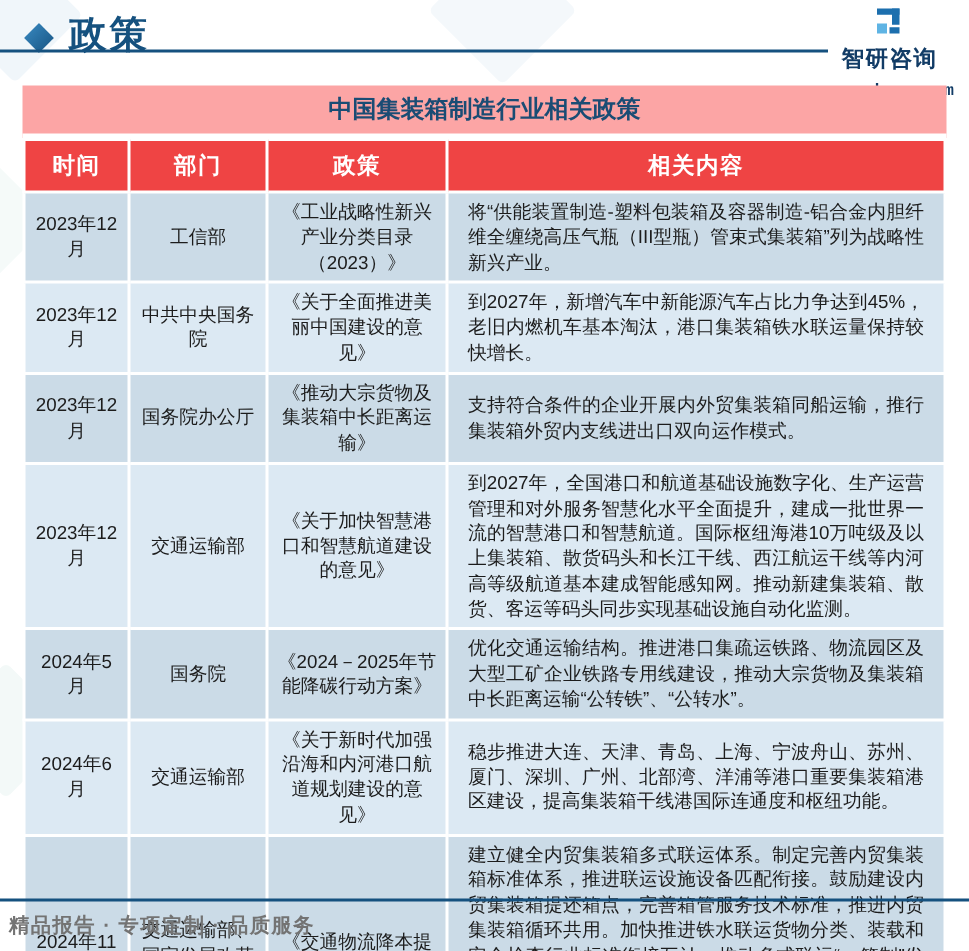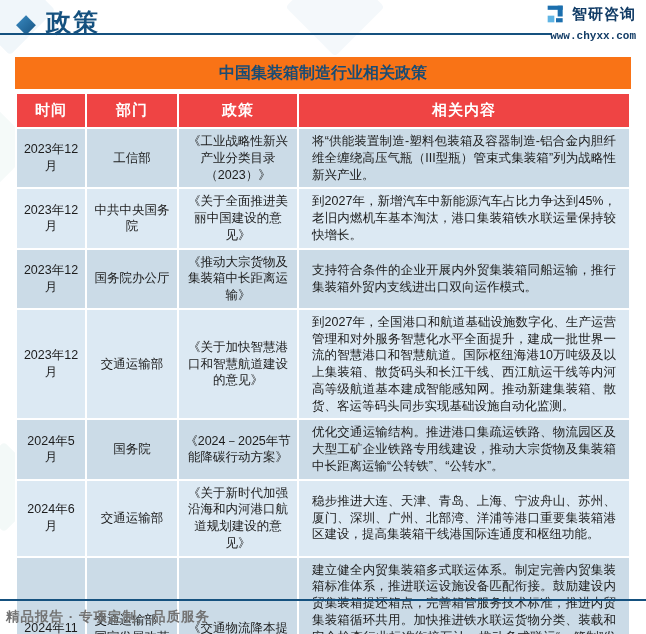--- a/index.html
+++ b/index.html
@@ -22,28 +22,28 @@
   .hdr{ position:relative; height:50px; }
   .hdr-left{ position:absolute; left:16px; top:6px; display:flex; align-items:center; gap:10px; }
   .diamond{
     font-size:26px; line-height:1;
     background:linear-gradient(135deg,#3f93cc 0%, #15517f 100%);
     -webkit-background-clip:text; background-clip:text; color:transparent;
   }
   .section-title{ font-size:25px; font-weight:bold; color:#15517f; letter-spacing:2px; }
   .hdr-rule{ position:absolute; left:0; top:33px; width:552px; height:2px; background:#15517f; }
   .hdr-right{ position:absolute; right:10px; top:4px; text-align:right; }
-  .brand-row{ display:flex; align-items:center; gap:6px; justify-content:flex-end; }
+  .brand-row{ display:flex; align-items:center; gap:6px; justify-content:flex-end;flex-direction:column; }
   .brand-name{ font-size:15px; font-weight:bold; color:#123c66; letter-spacing:1px; }
   .brand-site{ font-family:"Liberation Mono","DejaVu Sans Mono",monospace; font-size:11px; color:#123c66; margin-top:6px; font-weight:bold; }
 
   
   .tbl-wrap{ position:absolute; left:15px; top:57px; width:616px; }
   .tbl-title{
-    background:#f97316; color:#1a4c74; font-weight:bold; font-size:16px;
+    background:#fca5a5; color:#1a4c74; font-weight:bold; font-size:16px;
     text-align:center; padding:6px 0 5px; border-bottom:3px solid #ffffff;
   }
   table{ width:100%; border-collapse:collapse; table-layout:fixed; }
   th,td{ border:2px solid #ffffff; vertical-align:middle; }
   th{
     background:#ef4444; color:#ffffff; font-size:15px; font-weight:bold;
     padding:7px 2px; text-align:center; letter-spacing:1px;
   }
   td{ font-size:12.5px; color:#1c1c1c; padding:4px 5px; line-height:1.34; }
   td.c{ text-align:center; }

